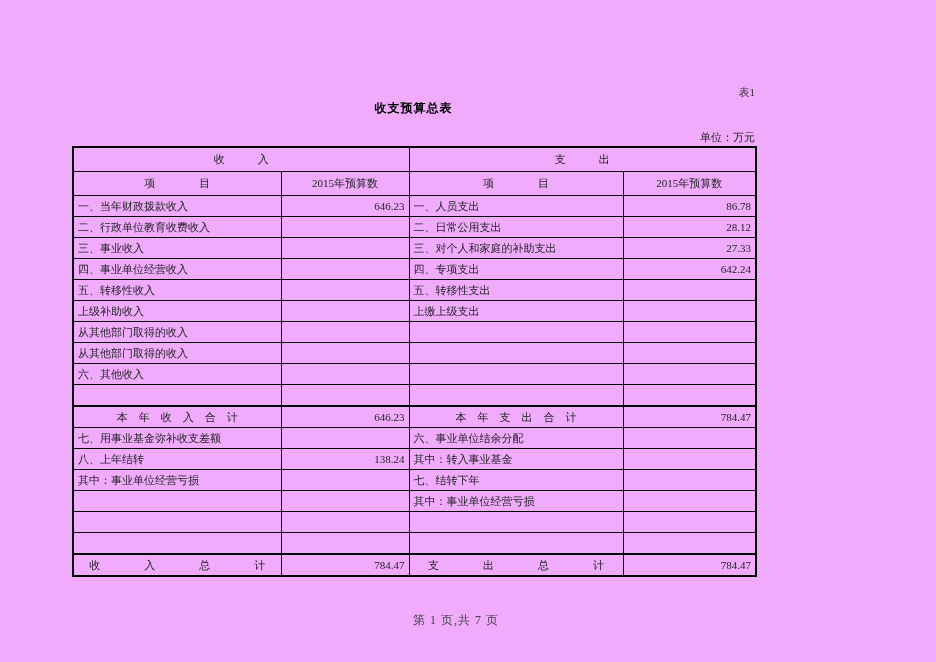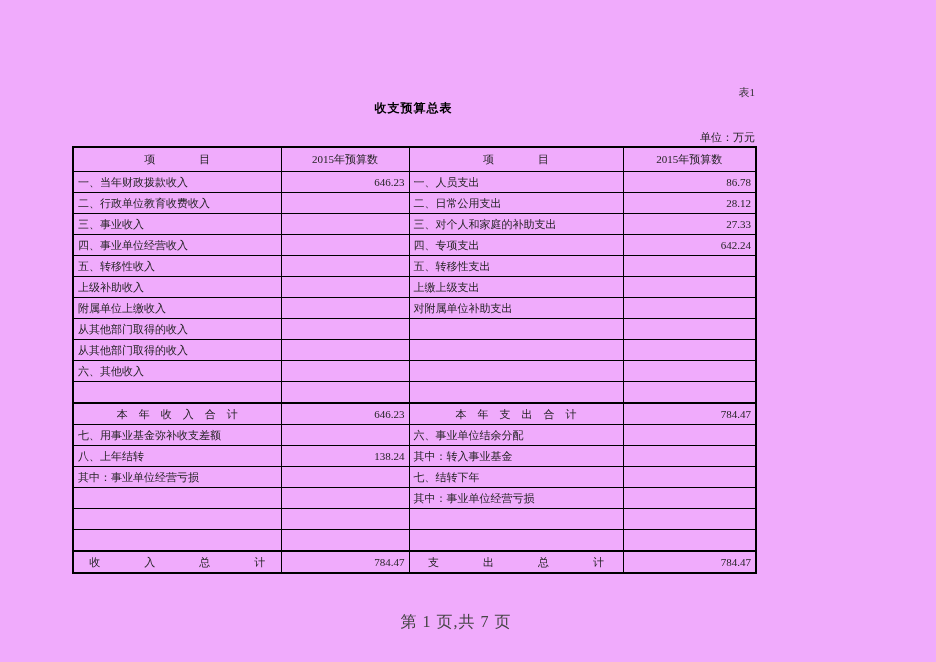--- a/index.html
+++ b/index.html
@@ -74,21 +74,21 @@
   td.num   { text-align: right; }
   td.indent { padding-left: 20px; }
   td.center { text-align: center; }
   tr.thick-top td { border-top: 2px solid #000000; }
   .page-footer {
     position: absolute;
     top: 612px;
     left: 0;
     right: 24px;
     text-align: center;
-    font-size: 16px;
+    font-size: 12px;
     color: #444444;
     letter-spacing: 1px;
   }
 </style>
 </head>
 <body>
 
 <div class="sheet">
 
   <div class="table-tag">表1</div>
@@ -99,20 +99,24 @@
 
   <table class="budget">
     <colgroup>
       <col style="width:208px">
       <col style="width:128px">
       <col style="width:214px">
       <col style="width:133px">
     </colgroup>
     <thead>
       <tr>
+        <th colspan="2">收　　　入</th>
+        <th colspan="2">支　　　出</th>
+      </tr>
+      <tr>
         <th>项　　　　目</th>
         <th>2015年预算数</th>
         <th>项　　　　目</th>
         <th>2015年预算数</th>
       </tr>
     </thead>
     <tbody>
         <tr>
     <td class="item">一、当年财政拨款收入</td>
     <td class="num">646.23</td>
@@ -143,26 +147,20 @@
     <td class="item">五、转移性支出</td>
     <td class="num"></td>
   </tr>
         <tr>
     <td class="item indent">上级补助收入</td>
     <td class="num"></td>
     <td class="item indent">上缴上级支出</td>
     <td class="num"></td>
   </tr>
         <tr>
-    <td class="item indent">附属单位上缴收入</td>
-    <td class="num"></td>
-    <td class="item indent">对附属单位补助支出</td>
-    <td class="num"></td>
-  </tr>
-        <tr>
     <td class="item indent">从其他部门取得的收入</td>
     <td class="num"></td>
     <td class="item"></td>
     <td class="num"></td>
   </tr>
         <tr>
     <td class="item indent">从其他部门取得的收入</td>
     <td class="num"></td>
     <td class="item"></td>
     <td class="num"></td>

